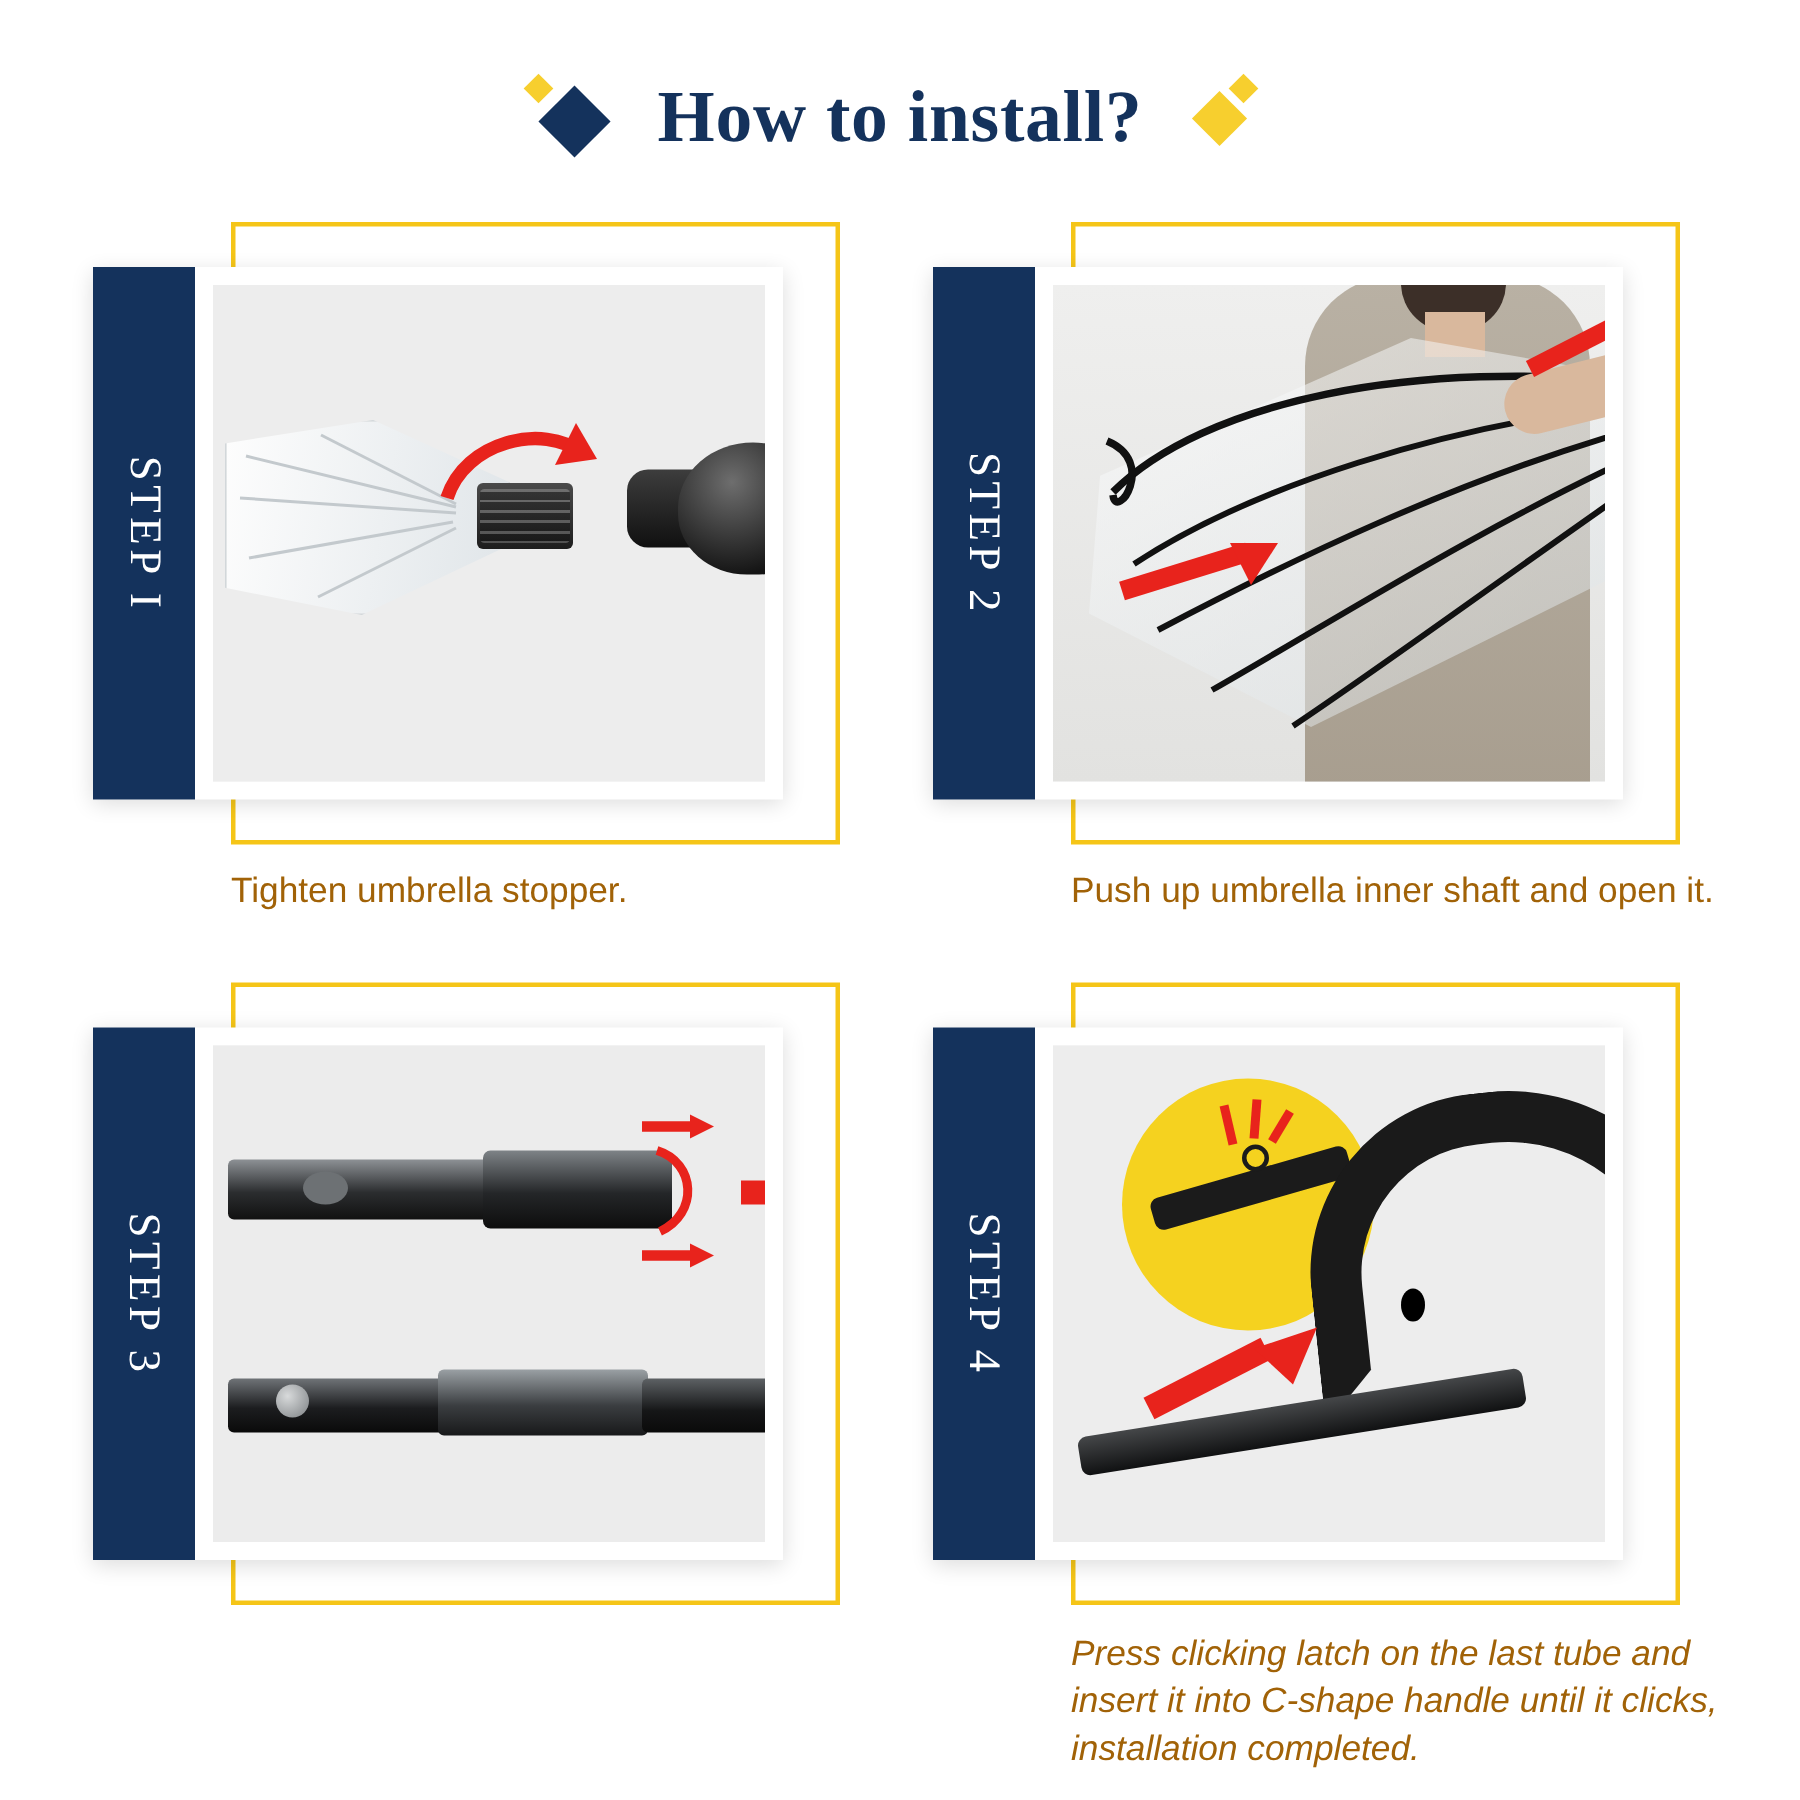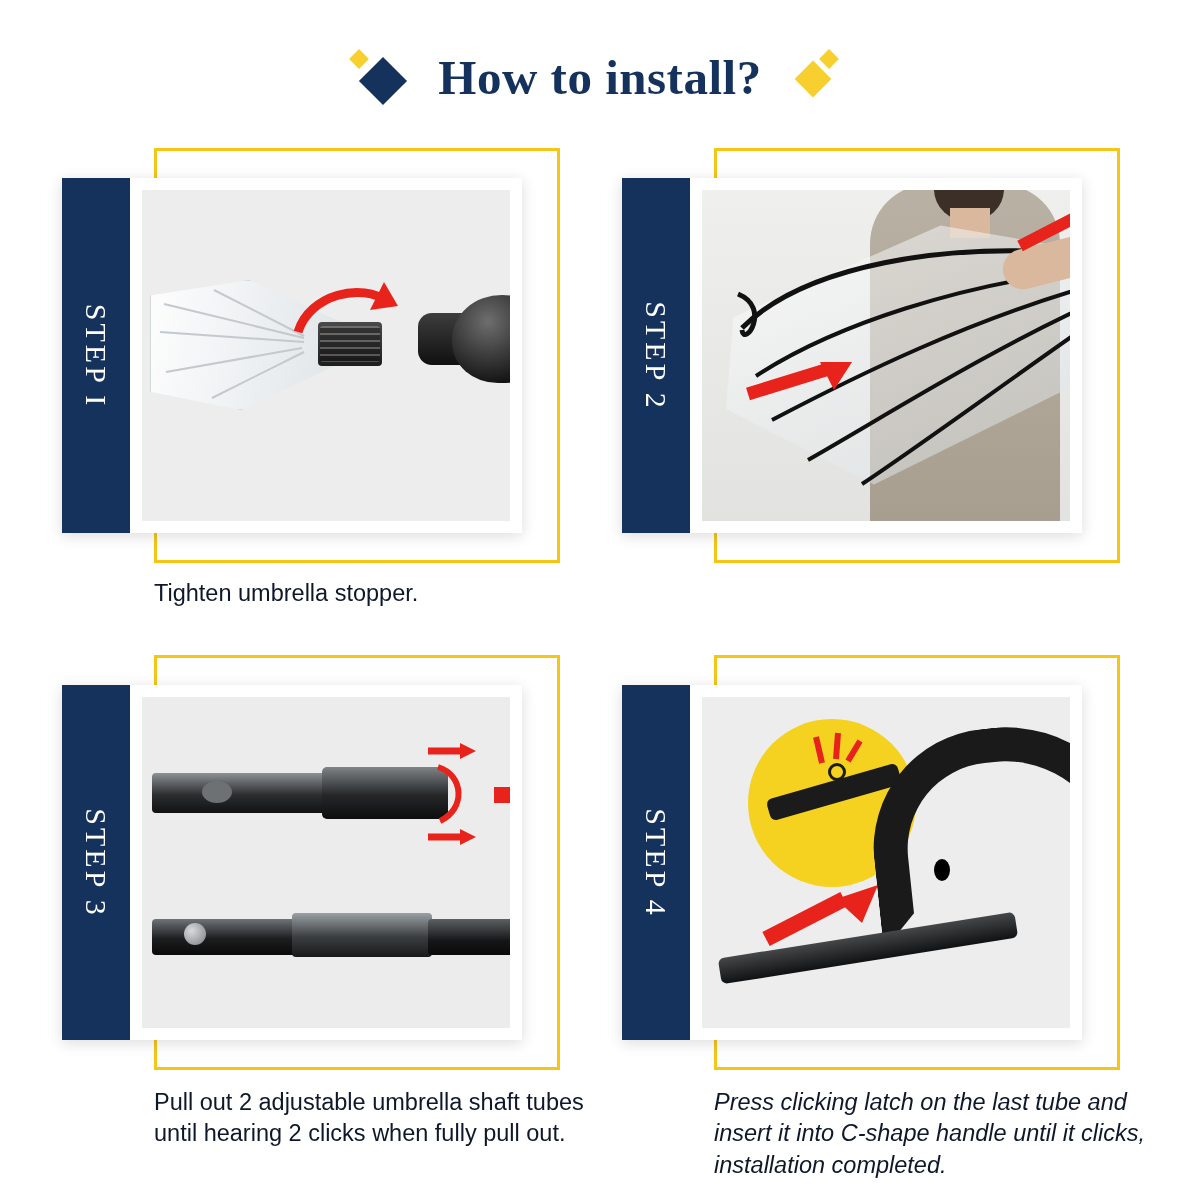--- a/index.html
+++ b/index.html
@@ -106,21 +106,21 @@
     background: #e9e9e9;
     position: relative;
     overflow: hidden;
   }
   .caption {
     position: absolute;
     left: 92px;
     width: 470px;
     font-size: 23.5px;
     line-height: 1.33;
-    color: #0f172a;
+    color: #a16207;
   }
 
   
   #card1 { left: 62px; top: 148px; }
   #card2 { left: 622px; top: 148px; }
   #card3 { left: 62px; top: 655px; }
   #card4 { left: 622px; top: 655px; }
   #card1 .caption { top: 430px; }
   #card2 .caption { top: 430px; }
   #card3 .caption { top: 432px; }
@@ -358,20 +358,21 @@
           <svg style="position:absolute;left:310px;top:2px;width:110px;height:70px" viewBox="0 0 110 70">
             <path d="M8 54 L86 14" stroke="#e8231c" stroke-width="12" fill="none"></path>
             <path d="M98 6 L92 34 L70 18 Z" fill="#e8231c"></path>
           </svg>
           <svg style="position:absolute;left:40px;top:158px;width:120px;height:70px" viewBox="0 0 120 70">
             <path d="M6 46 L90 20" stroke="#e8231c" stroke-width="13" fill="none"></path>
             <path d="M110 14 L92 42 L78 14 Z" fill="#e8231c"></path>
           </svg>
         </div>
       </div>
+      <div class="caption">Push up umbrella inner shaft and open it.</div>
     </div>
   </div>
 
   <div class="card" id="card3">
     <div class="card-frame">
       <div class="bracket bracket-tl"></div>
       <div class="card-white">
         <div class="step-band">
           <span>STEP 3</span>
         </div>
@@ -388,21 +389,20 @@
             <path d="M10 26 C36 34, 38 68, 12 80" stroke="#e8231c" stroke-width="6" fill="none"></path>
             <path d="M66 54 L112 54" stroke="#e8231c" stroke-width="16" fill="none"></path>
             <path d="M148 54 L108 32 L108 76 Z" fill="#e8231c"></path>
           </svg>
           <div class="tube-b"></div>
           <div class="screw-dot"></div>
           <div class="tube-b2"></div>
           <div class="tube-b3"></div>
         </div>
       </div>
-      <div class="caption">Pull out 2 adjustable umbrella shaft tubes until hearing 2 clicks when fully pull out.</div>
     </div>
   </div>
 
   <div class="card" id="card4">
     <div class="card-frame">
       <div class="bracket bracket-tl"></div>
       <div class="card-white">
         <div class="step-band">
           <span>STEP 4</span>
         </div>

